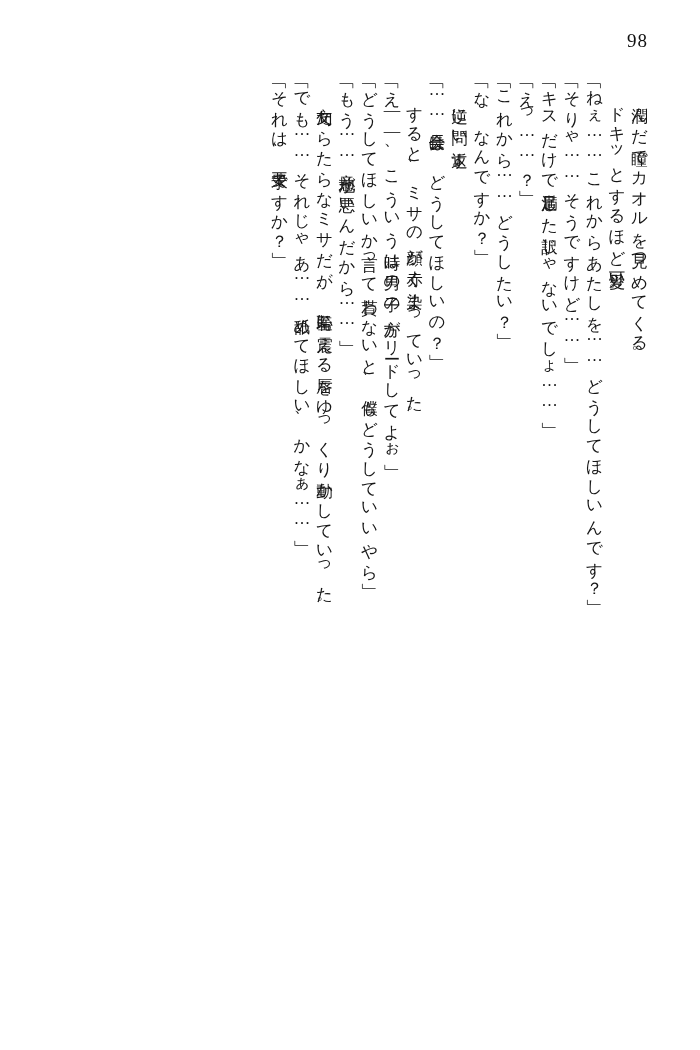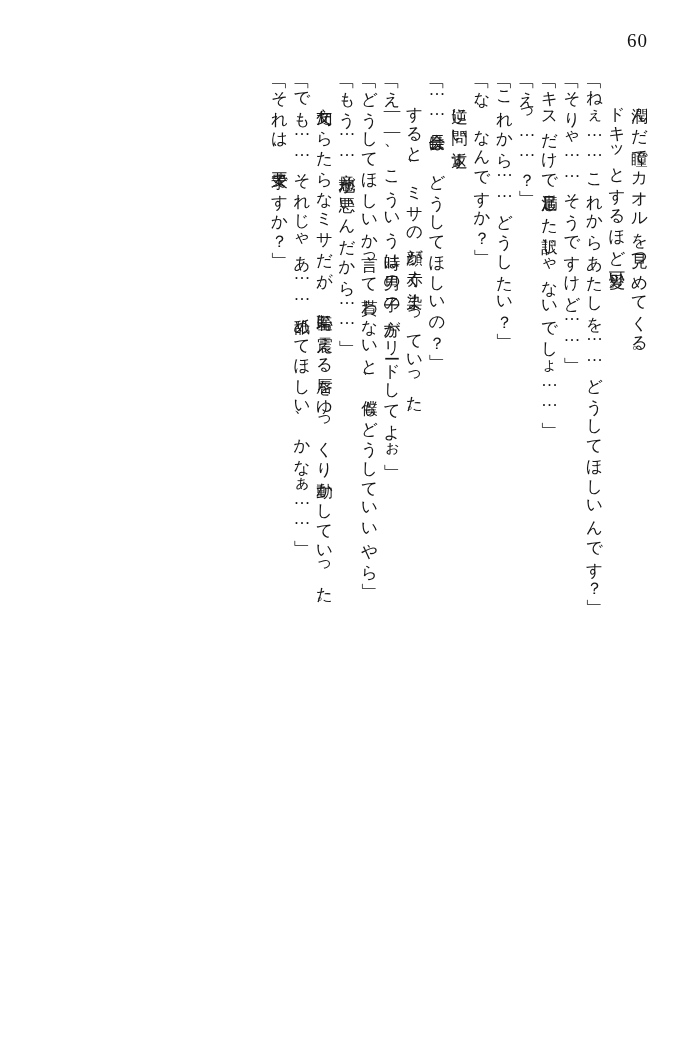--- a/index.html
+++ b/index.html
@@ -55,21 +55,21 @@
   }
   .vline.indent {
     padding-top: 17px;
   }
 </style>
 </head>
 <body>
 
 <div id="page">
 
-  <div id="page-number">60</div>
+  <div id="page-number">98</div>
 
   <div id="text-block">
       <div class="vline indent">潤んだ瞳でカオルを見つめてくる。</div>
       <div class="vline indent">ドキッとするほど可愛い。</div>
       <div class="vline">「ねぇ……これからあたしを……どうしてほしいんです？」</div>
       <div class="vline">「そりゃ……そうですけど……」</div>
       <div class="vline">「キスだけで満足した訳じゃないでしょ……」</div>
       <div class="vline">「えっ……？」</div>
       <div class="vline">「これから……どうしたい？」</div>
       <div class="vline">「な、なんですか？」</div>

